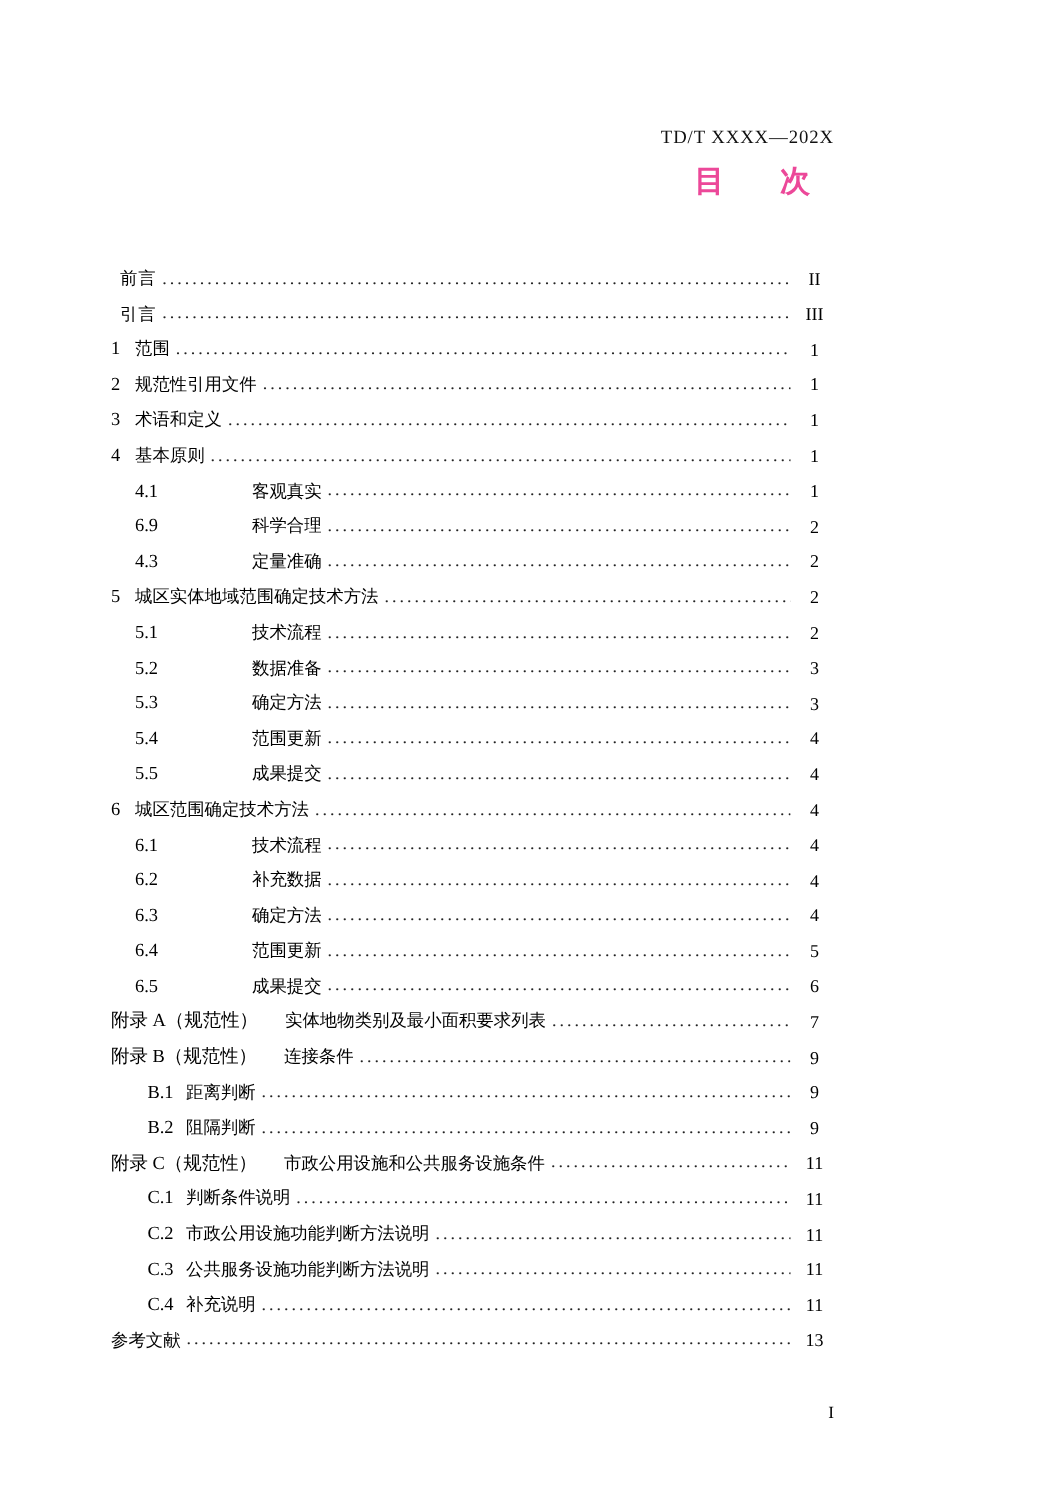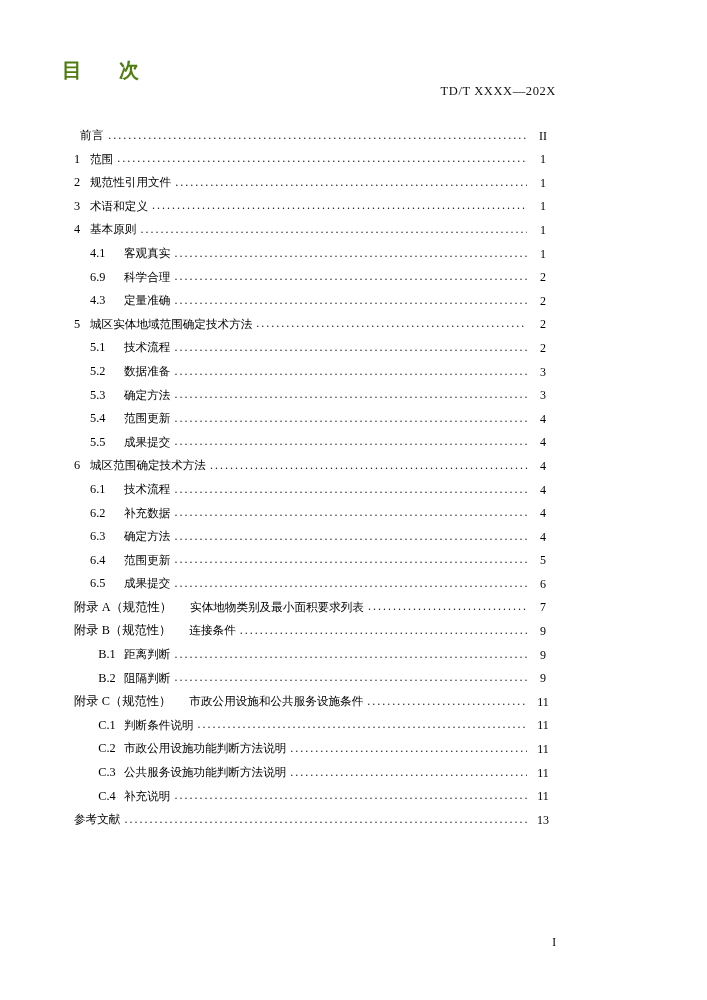--- a/index.html
+++ b/index.html
@@ -25,26 +25,26 @@
   .header-std {
     position: absolute;
     top: 84px;
     right: 62px;
     font-family: "Liberation Serif", "DejaVu Serif", serif;
     font-size: 12.5px;
     letter-spacing: 0.6px;
     color: #111;
   }
   .doc-title {
-    text-align: left;
+    text-align: right;
     font-size: 20px;
     font-weight: bold;
     letter-spacing: 16px;
-    padding-top: 57px;
-    color: #4d7c0f;
+    padding-top: 107px;
+    color: #ec4899;
   }
   .toc {
     margin-top: 34px;
   }
   .toc-row {
     display: flex;
     align-items: flex-end;
     font-size: 12.3px;
     line-height: 1.0;
     height: 23.6px;
@@ -86,21 +86,21 @@
     font-family: "Liberation Serif", "DejaVu Serif", serif;
     font-size: 12px;
   }
 
   
   .lvl-front .label { padding-left: 18px; }
   .lvl-front .txt { letter-spacing: 0.5px; }
 
   .lvl-1 .label { padding-left: 12px; }
   .lvl-1 .num { width: 16px; }
-  .lvl-2 .label { padding-left: 28px; }
+  .lvl-2 .label { padding-left: 28px; gap: 44px; }
   .lvl-2 .num { width: 34px; }
   .lvl-annex .label { padding-left: 12px; }
   .lvl-annex-sub .label { padding-left: 28px; }
   .lvl-annex-sub .num { width: 34px; text-align: center; }
   .lvl-ref .label { padding-left: 12px; justify-content: center; }
   .annex-gap { display: inline-block; width: 18px; }
 
   .footer-pageno {
     position: absolute;
     bottom: 52px;
@@ -119,20 +119,27 @@
   <div class="doc-title">目  次</div>
 
   <div class="toc" id="toc-list">
       <div class="toc-row lvl-front">
         <span class="label">
           <span class="txt">前言</span>
         </span>
         <span class="dots"></span>
         <span class="pg">II</span>
       </div>
+      <div class="toc-row lvl-front">
+        <span class="label">
+          <span class="txt">引言</span>
+        </span>
+        <span class="dots"></span>
+        <span class="pg">III</span>
+      </div>
       <div class="toc-row lvl-1">
         <span class="label">
           <span class="num">1</span>
           <span class="txt">范围</span>
         </span>
         <span class="dots"></span>
         <span class="pg">1</span>
       </div>
       <div class="toc-row lvl-1">
         <span class="label">

